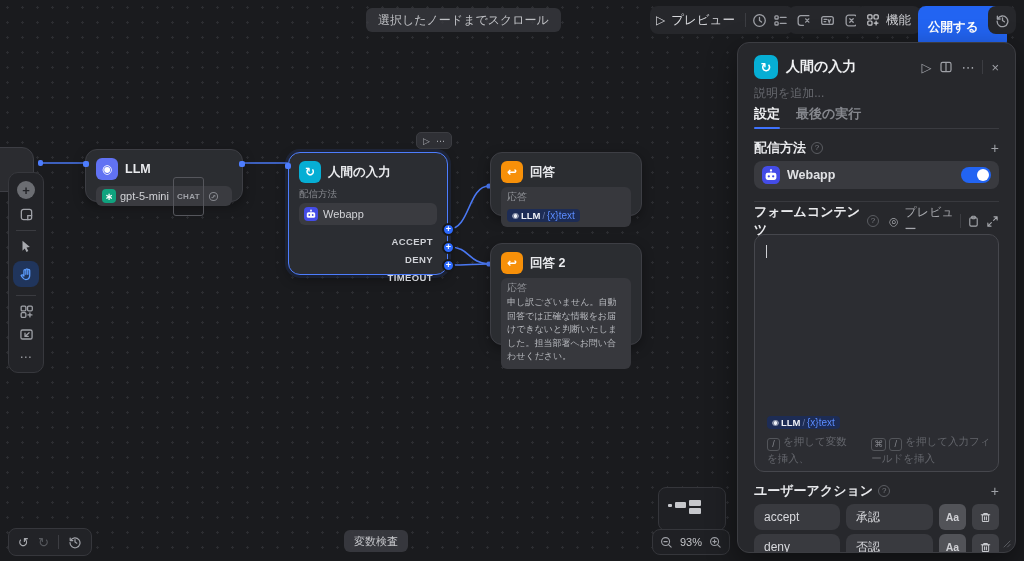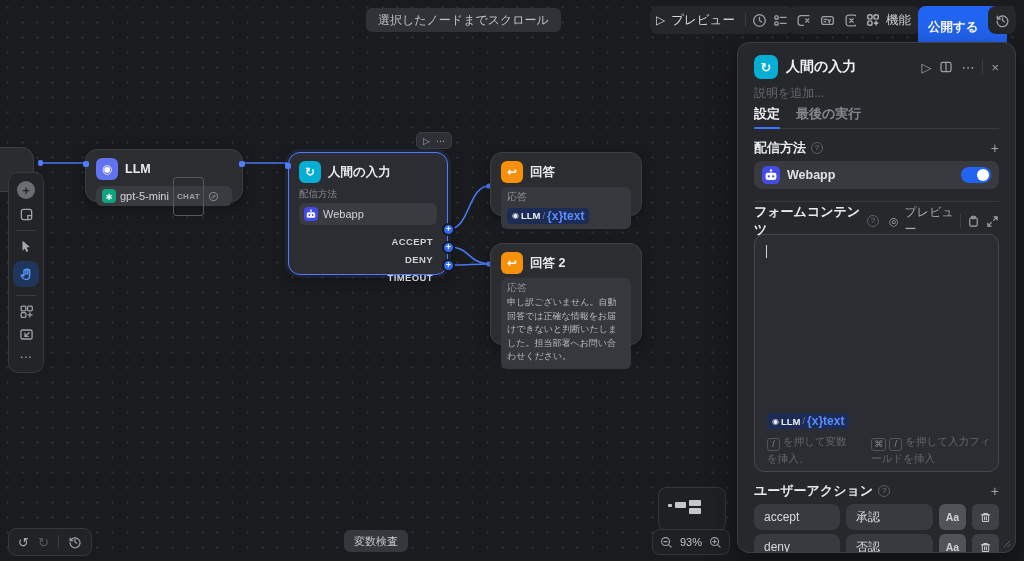--- a/index.html
+++ b/index.html
@@ -74,21 +74,21 @@
 
   .ans-node { left:490px; top:152px; width:152px; height:64px; }
   .ans2-node { left:490px; top:243px; width:152px; height:102px; }
   .ans-body { margin:4px 10px 8px; background:#37383d; border-radius:6px; padding:3px 6px 5px; }
   .ans-field { font-size:10px; color:#8f9196; }
   .chip { display:inline-flex; align-items:center; gap:2px; background:#1d2c55; border-radius:4px;
     padding:1px 5px; margin-top:2px; }
   .chip .cicon { color:#eef0f6; font-size:8px; }
   .chip .cname { font-size:9.5px; font-weight:800; color:#eef0f6; }
   .chip .csep { font-size:9px; color:#6b7aa8; }
-  .chip .cvar { font-size:12px; font-weight:700; color:#5b8cff; }
+  .chip .cvar { font-size:10px; font-weight:400; color:#5b8cff; }
   .ans-text { font-size:9px; line-height:1.5; color:#b6b8bd; margin-top:1px; }
 
   
   .bl-bar { position:absolute; left:8px; top:528px; height:28px; background:#222327;
     border:1px solid #36373c; border-radius:8px; display:flex; align-items:center;
     gap:9px; padding:0 9px; font-size:13px; }
   .undo { color:#a7a9ae; } .redo { color:#55575c; }
   .inspect-btn { position:absolute; left:344px; top:530px; height:22px; padding:0 10px;
     background:rgba(58,59,64,.9); border-radius:6px; display:flex; align-items:center;
     font-size:11px; color:#c3c4c8; }

